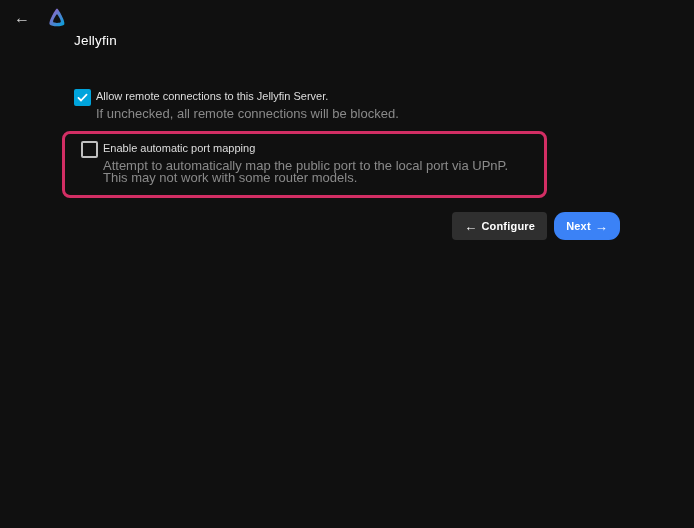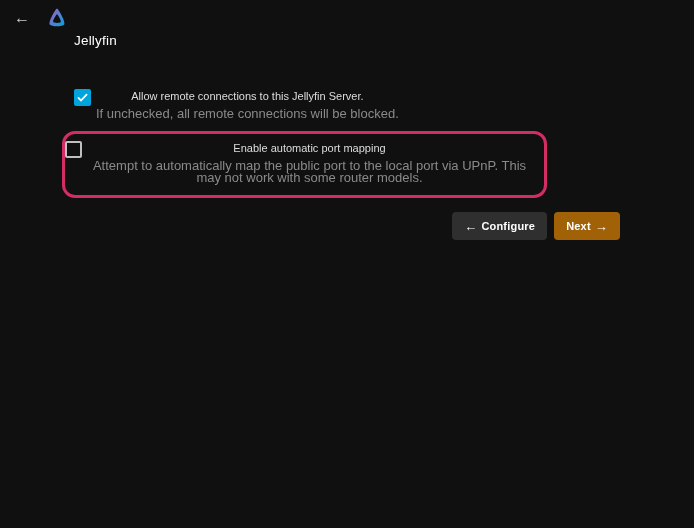--- a/index.html
+++ b/index.html
@@ -27,21 +27,21 @@
   .logo-text { color: #ffffff; font-size: 13.5px; font-weight: 500; letter-spacing: 0.2px; margin-top: 44px; }
 
   
   .container { width: 546px; margin: 52px auto 0 auto; }
   h1.page-title {
     font-size: 18px; font-weight: 400; color: #e8e8e8;
     letter-spacing: 0.2px; margin-bottom: 13px;
   }
 
   
-  .checkbox-row { display: flex; align-items: flex-start; cursor: pointer; text-align: center; }
+  .checkbox-row { display: flex; align-items: flex-start; cursor: pointer; }
   .checkbox-row .box {
     flex: 0 0 auto;
     width: 17px; height: 17px;
     border: 2px solid #c0c0c0; border-radius: 2px;
     background: transparent;
     margin-right: 5px; margin-top: 1px;
     display: flex; align-items: center; justify-content: center;
   }
   .checkbox-row.checked .box {
     background: #00a4dc; border-color: #00a4dc;
@@ -52,41 +52,41 @@
   .cb-label { font-size: 11px; color: #dddddd; line-height: 13px; }
   .cb-desc  { font-size: 13px; color: #8a8a8a; line-height: 12px; margin-top: 5px; }
 
   .group-remote { margin-bottom: 11px; }
 
   
   .highlight-box {
     width: 485px;
     margin-left: -12px;
     border: 3px solid #d22e64;
-    border-radius: 13px;
-    padding: 6px 12px 11px 0;
+    border-radius: 8px;
+    padding: 6px 12px 11px 16px;
   }
 
   
   .actions {
     display: flex; justify-content: flex-end; gap: 7px;
     margin-top: 14px;
   }
   .btn {
     height: 28px;
     border: none; border-radius: 4px;
     padding: 0 12px;
     font-family: "Liberation Sans", sans-serif;
     font-size: 11px; font-weight: 700;
     color: #ffffff;
     display: inline-flex; align-items: center; gap: 4px;
     cursor: pointer; letter-spacing: 0.2px;
   }
   .btn-previous { background: #2f2f2f; }
-  .btn-next { background: #a16207; }
+  .btn-next { background: #3b82f6; border-radius: 11px; }
   .btn .arrow { font-size: 13px; font-weight: 400; line-height: 1; }
 </style>
 </head>
 <body>
 
 <div class="topbar">
   <button class="back-btn">
     <span>←</span>
   </button>
   <div class="logo">

